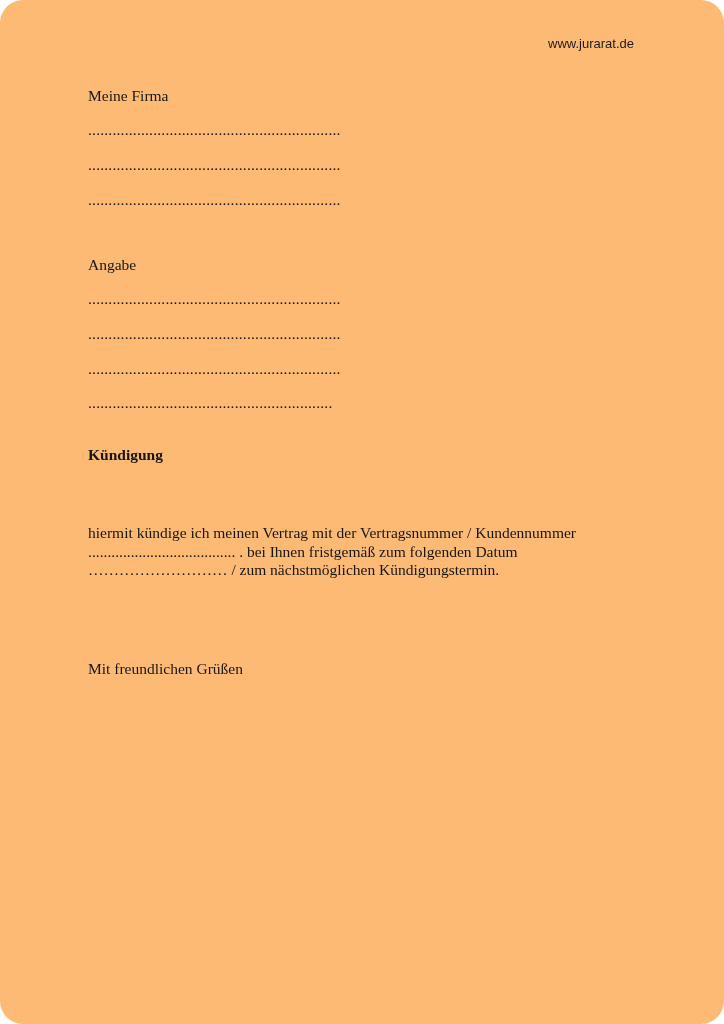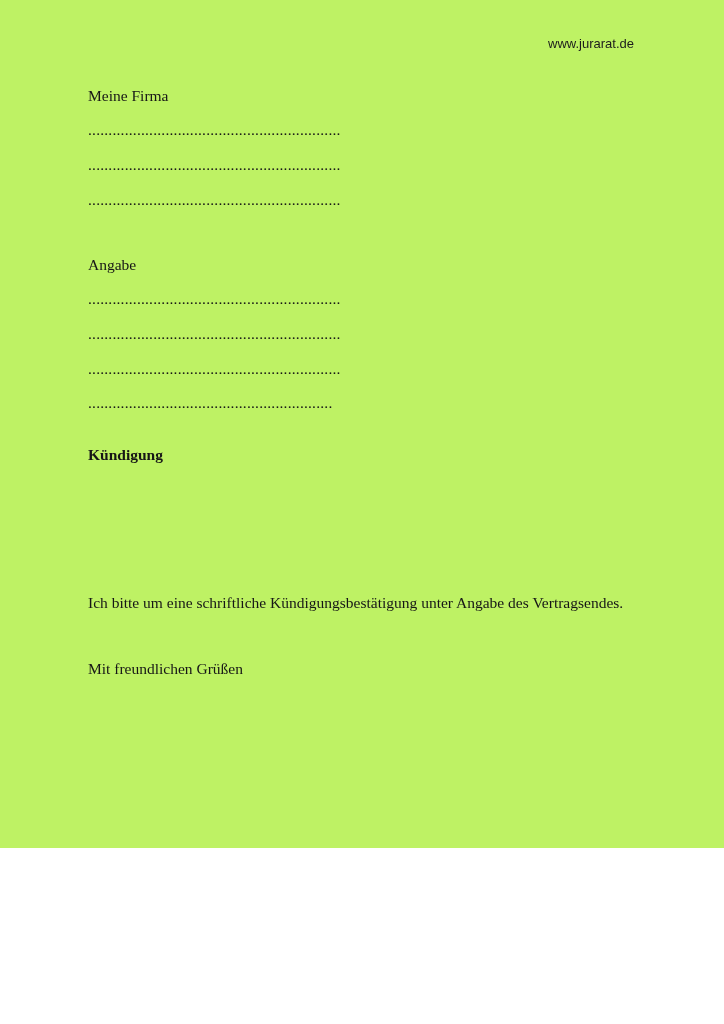--- a/index.html
+++ b/index.html
@@ -3,25 +3,26 @@
 <meta charset="utf-8">
 <style>
   html, body {
     margin: 0;
     padding: 0;
     background: #ffffff;
   }
   .page {
     position: relative;
     width: 724px;
-    height: 848px;
-    background: #bef264;
+    height: 1024px;
+    background: #fdba74;
     font-family: "Liberation Serif", serif;
     color: #161616;
     overflow: hidden;
+    border-radius: 23px;
   }
   .abs { position: absolute; }
   .site-url {
     font-family: "Liberation Sans", sans-serif;
     font-size: 13px;
     color: #1c1c1c;
   }
   .serif-text {
     font-size: 15.5px;
     line-height: 18.5px;
@@ -58,18 +59,22 @@
 
   <div class="abs serif-text" style="top: 256px; left: 88px;">Angabe</div>
 
   <div class="abs dotline" style="top: 290px; left: 88px;">..............................................................</div>
   <div class="abs dotline" style="top: 325px; left: 88px;">..............................................................</div>
   <div class="abs dotline" style="top: 360px; left: 88px;">..............................................................</div>
   <div class="abs dotline" style="top: 394px; left: 88px;">............................................................</div>
 
   <div class="abs serif-text bold" style="top: 446px; left: 88px;">Kündigung</div>
 
+  <div class="abs para" style="top: 524px; left: 88px;">
+    <div class="serif-text">hiermit kündige ich meinen Vertrag mit der Vertragsnummer / Kundennummer</div>
+    <div class="serif-text">...................................... . bei Ihnen fristgemäß zum folgenden Datum</div>
+    <div class="serif-text">……………………… / zum nächstmöglichen Kündigungstermin.</div>
+  </div>
 
-  <div class="abs serif-text" style="top: 594px; left: 88px;">Ich bitte um eine schriftliche Kündigungsbestätigung unter Angabe des Vertragsendes.</div>
 
   <div class="abs serif-text" style="top: 660px; left: 88px;">Mit freundlichen Grüßen</div>
 
 </div>
 
 </body></html>

